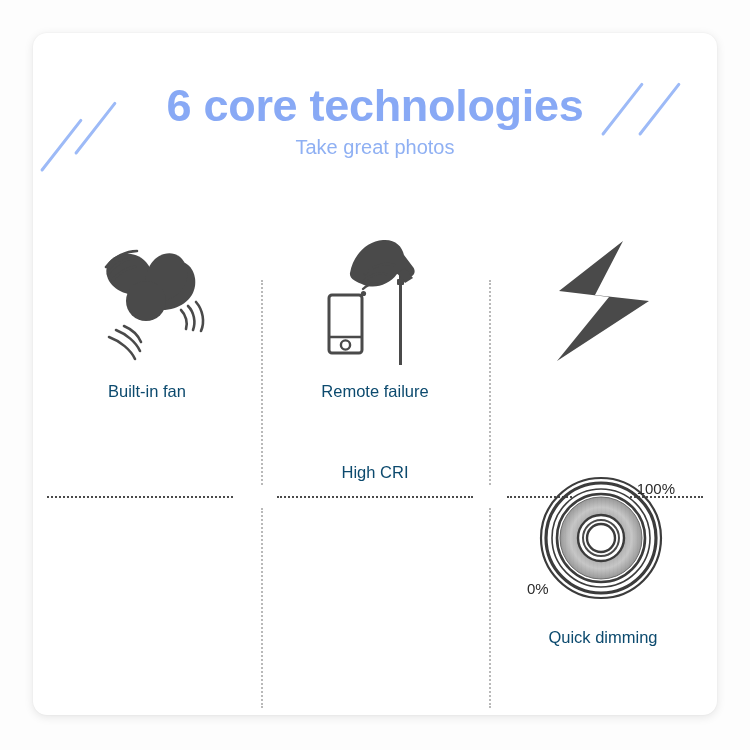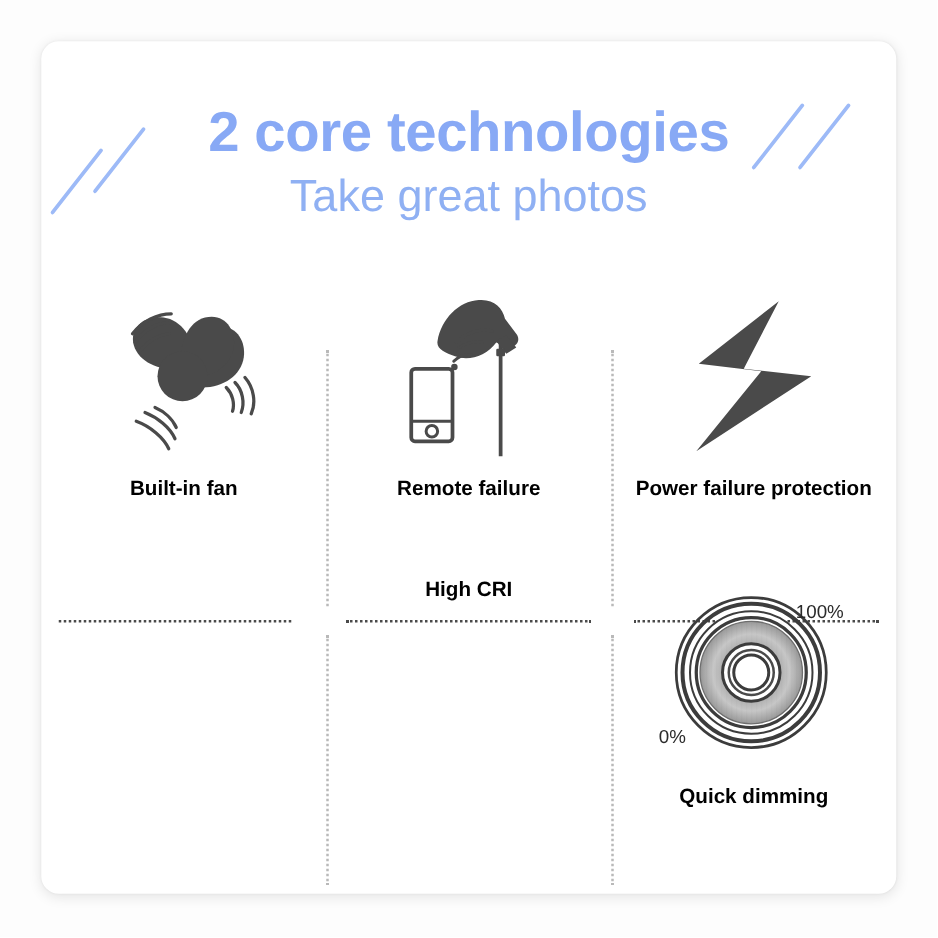--- a/index.html
+++ b/index.html
@@ -53,21 +53,21 @@
     letter-spacing: -0.3px;
     white-space: nowrap;
   }
 
   .subtitle {
     position: absolute;
     left: 0;
     top: 103px;
     width: 684px;
     text-align: center;
-    font-size: 36px;
+    font-size: 20px;
     font-weight: normal;
     color: #8fb0f3;
     white-space: nowrap;
   }
 
   
   .slash {
     position: absolute;
     width: 2.5px;
     background: #9dbaf7;
@@ -107,25 +107,24 @@
   .icon-wrap {
     width: 228px;
     height: 165px;
     display: flex;
     align-items: center;
     justify-content: center;
   }
 
   .cell-label {
     font-size: 16.5px;
-    color: #000000;
+    color: #0c4a6e;
     white-space: nowrap;
     text-align: right;
     line-height: 1;
-    font-weight: bold;
   }
 
   
   .vdiv {
     position: absolute;
     width: 0;
     border-left: 2px dotted #b9b9b9;
   }
   .vdiv.v-r0-1 { left: 228px; top: 62px;  height: 205px; }
   .vdiv.v-r0-2 { left: 456px; top: 62px;  height: 205px; }
@@ -151,21 +150,21 @@
 
 <div id="page">
   <div class="card">
 
     <div class="header">
       <div class="slash slash-l1"></div>
       <div class="slash slash-l2"></div>
       <div class="slash slash-r1"></div>
       <div class="slash slash-r2"></div>
 
-      <div class="title">2 core technologies</div>
+      <div class="title">6 core technologies</div>
       <div class="subtitle">Take great photos</div>
     </div>
 
     <div class="grid">
 
       <div class="vdiv v-r0-1"></div>
       <div class="vdiv v-r0-2"></div>
       <div class="vdiv v-r1-1"></div>
       <div class="vdiv v-r1-2"></div>
 
@@ -233,21 +232,20 @@
         </div>
         <div class="cell-label">Remote failure</div>
       </div>
 
       <div class="cell r0 c2">
         <div class="icon-wrap">
           <svg width="104" height="124" viewBox="0 0 104 124">
             <path class="dark" d="M72 2 L8 52 L58 58 L6 122 L98 62 L44 56 Z"></path>
           </svg>
         </div>
-        <div class="cell-label">Power failure protection</div>
       </div>
 
 
       <div class="cell r1 c1">
         <div class="cell-label">High CRI</div>
       </div>
 
       <div class="cell r1 c2">
         <div class="icon-wrap">
           <svg width="160" height="142" viewBox="0 0 160 142">

